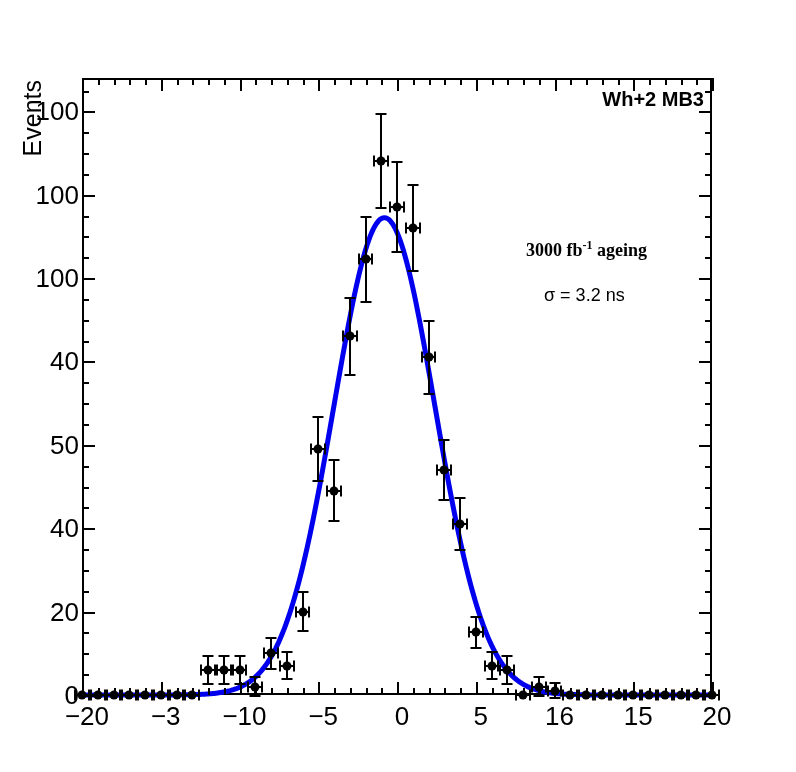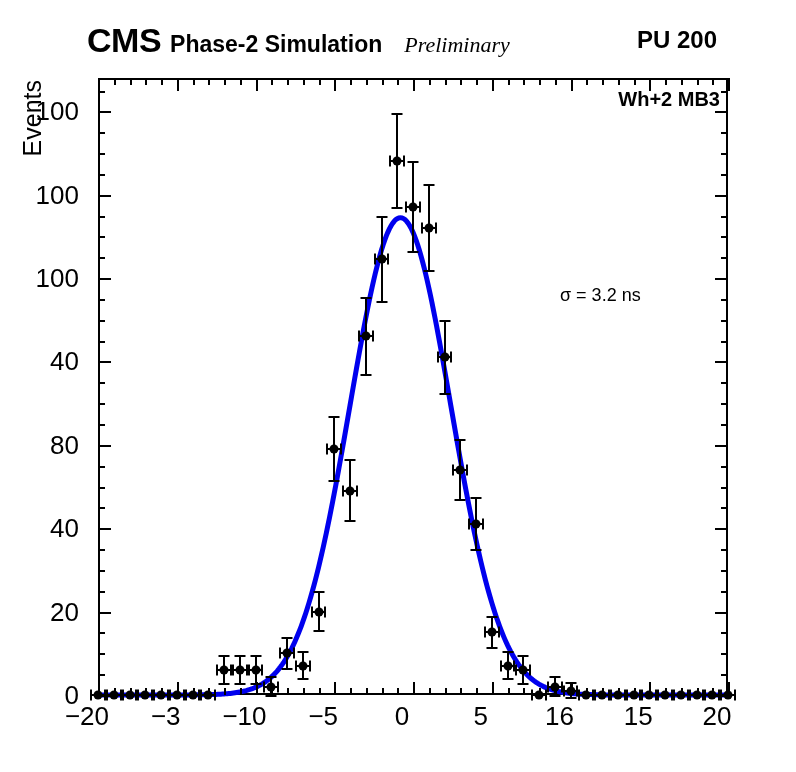--- a/index.html
+++ b/index.html
@@ -17,21 +17,21 @@
   .cms{font-size:34px;font-weight:bold;letter-spacing:-0.5px;line-height:1;}
   .phase2{font-size:23px;font-weight:bold;margin-left:9px;line-height:1;}
   .prelim{font-size:22px;font-style:italic;margin-left:22px;
           font-family:"Liberation Serif",serif;line-height:1;}
   .pu{position:absolute;right:79px;top:40px;transform:translateY(-50%);
       font-size:24px;font-weight:bold;white-space:nowrap;line-height:1;}
 
   
   .frame{position:absolute;left:87px;top:78px;width:630px;height:617px;
          border:2px solid #000;box-sizing:border-box;}
-  .plotarea{position:absolute;left:98px;top:78px;width:630px;height:468px;}
+  .plotarea{position:absolute;left:82px;top:78px;width:630px;height:468px;}
 
   .tick{position:absolute;background:#000;}
 
   
   .xnum{position:absolute;font-size:26px;text-align:center;width:80px;
         transform:translateX(-40px);white-space:nowrap;}
   .ynum{position:absolute;font-size:26px;text-align:right;width:70px;
         transform:translateY(-50%);white-space:nowrap;}
 
   .xtitle{position:absolute;right:79px;top:735px;transform:translateY(-50%);
@@ -59,28 +59,20 @@
   .ebar-h{position:absolute;height:2px;background:#000;transform:translateY(-1px);}
   .hcap{position:absolute;width:2px;height:11px;background:#000;
         transform:translateY(-5.5px);}
   svg.curve{position:absolute;left:0;top:0;overflow:visible;}
 </style>
 </head>
 <body>
 
 <div id="root">
 
-  <div class="hdr">
-    <div class="hdr-left">
-      <span class="cms">CMS</span>
-      <span class="phase2">Phase-2 Simulation</span>
-      <span class="prelim">Preliminary</span>
-    </div>
-    <div class="pu">PU 200</div>
-  </div>
 
   <div class="ytitle">Events</div>
 
   <div class="plotarea">
     <div class="frame" style="left:0;top:0"></div>
 
     <svg class="curve" id="fit-curve" width="630" height="617">
         <path d="M0.00,617.00 L1.58,617.00 L3.15,617.00 L4.73,617.00 L6.30,617.00 L7.88,617.00 L9.45,617.00 L11.03,617.00 L12.60,617.00 L14.18,617.00 L15.75,617.00 L17.33,617.00 L18.90,617.00 L20.48,617.00 L22.05,617.00 L23.63,617.00 L25.20,617.00 L26.78,617.00 L28.35,617.00 L29.93,617.00 L31.50,617.00 L33.08,617.00 L34.65,617.00 L36.23,617.00 L37.80,617.00 L39.38,617.00 L40.95,617.00 L42.53,617.00 L44.10,617.00 L45.68,617.00 L47.25,617.00 L48.83,617.00 L50.40,617.00 L51.98,617.00 L53.55,617.00 L55.13,617.00 L56.70,617.00 L58.28,617.00 L59.85,617.00 L61.43,616.99 L63.00,616.99 L64.58,616.99 L66.15,616.99 L67.73,616.99 L69.30,616.99 L70.88,616.99 L72.45,616.99 L74.03,616.98 L75.60,616.98 L77.18,616.98 L78.75,616.97 L80.33,616.97 L81.90,616.97 L83.48,616.96 L85.05,616.96 L86.63,616.95 L88.20,616.94 L89.78,616.93 L91.35,616.93 L92.93,616.92 L94.50,616.90 L96.08,616.89 L97.65,616.88 L99.23,616.86 L100.80,616.84 L102.38,616.82 L103.95,616.79 L105.53,616.77 L107.10,616.74 L108.68,616.70 L110.25,616.67 L111.83,616.62 L113.40,616.58 L114.98,616.53 L116.55,616.47 L118.13,616.40 L119.70,616.33 L121.28,616.25 L122.85,616.16 L124.43,616.06 L126.00,615.96 L127.58,615.84 L129.15,615.70 L130.73,615.56 L132.30,615.40 L133.88,615.22 L135.45,615.02 L137.03,614.81 L138.60,614.57 L140.18,614.31 L141.75,614.03 L143.33,613.72 L144.90,613.38 L146.48,613.01 L148.05,612.61 L149.63,612.17 L151.20,611.70 L152.78,611.18 L154.35,610.62 L155.93,610.01 L157.50,609.34 L159.08,608.63 L160.65,607.86 L162.23,607.02 L163.80,606.12 L165.38,605.15 L166.95,604.10 L168.53,602.98 L170.10,601.78 L171.68,600.48 L173.25,599.10 L174.83,597.61 L176.40,596.03 L177.98,594.33 L179.55,592.53 L181.13,590.60 L182.70,588.56 L184.28,586.38 L185.85,584.07 L187.43,581.62 L189.00,579.02 L190.58,576.28 L192.15,573.37 L193.73,570.31 L195.30,567.08 L196.88,563.68 L198.45,560.10 L200.03,556.34 L201.60,552.40 L203.18,548.27 L204.75,543.94 L206.33,539.42 L207.90,534.70 L209.48,529.77 L211.05,524.64 L212.63,519.31 L214.20,513.77 L215.78,508.02 L217.35,502.06 L218.93,495.90 L220.50,489.53 L222.08,482.95 L223.65,476.17 L225.23,469.20 L226.80,462.03 L228.38,454.67 L229.95,447.13 L231.53,439.41 L233.10,431.53 L234.68,423.48 L236.25,415.28 L237.83,406.93 L239.40,398.46 L240.98,389.86 L242.55,381.16 L244.13,372.36 L245.70,363.49 L247.28,354.54 L248.85,345.55 L250.43,336.52 L252.00,327.48 L253.58,318.43 L255.15,309.41 L256.73,300.42 L258.30,291.48 L259.88,282.62 L261.45,273.85 L263.03,265.20 L264.60,256.68 L266.18,248.32 L267.75,240.13 L269.33,232.13 L270.90,224.35 L272.48,216.80 L274.05,209.51 L275.63,202.48 L277.20,195.75 L278.78,189.32 L280.35,183.22 L281.93,177.47 L283.50,172.07 L285.08,167.04 L286.65,162.41 L288.23,158.17 L289.80,154.35 L291.38,150.94 L292.95,147.98 L294.53,145.45 L296.10,143.37 L297.68,141.75 L299.25,140.59 L300.83,139.89 L302.40,139.66 L303.98,139.89 L305.55,140.59 L307.13,141.75 L308.70,143.37 L310.28,145.45 L311.85,147.98 L313.43,150.94 L315.00,154.35 L316.58,158.17 L318.15,162.41 L319.73,167.04 L321.30,172.07 L322.88,177.47 L324.45,183.22 L326.03,189.32 L327.60,195.75 L329.18,202.48 L330.75,209.51 L332.33,216.80 L333.90,224.35 L335.48,232.13 L337.05,240.13 L338.63,248.32 L340.20,256.68 L341.78,265.20 L343.35,273.85 L344.93,282.62 L346.50,291.48 L348.08,300.42 L349.65,309.41 L351.23,318.43 L352.80,327.48 L354.38,336.52 L355.95,345.55 L357.53,354.54 L359.10,363.49 L360.68,372.36 L362.25,381.16 L363.83,389.86 L365.40,398.46 L366.98,406.93 L368.55,415.28 L370.13,423.48 L371.70,431.53 L373.28,439.41 L374.85,447.13 L376.43,454.67 L378.00,462.03 L379.58,469.20 L381.15,476.17 L382.73,482.95 L384.30,489.53 L385.88,495.90 L387.45,502.06 L389.03,508.02 L390.60,513.77 L392.18,519.31 L393.75,524.64 L395.33,529.77 L396.90,534.70 L398.48,539.42 L400.05,543.94 L401.63,548.27 L403.20,552.40 L404.78,556.34 L406.35,560.10 L407.93,563.68 L409.50,567.08 L411.08,570.31 L412.65,573.37 L414.23,576.28 L415.80,579.02 L417.38,581.62 L418.95,584.07 L420.53,586.38 L422.10,588.56 L423.68,590.60 L425.25,592.53 L426.83,594.33 L428.40,596.03 L429.98,597.61 L431.55,599.10 L433.13,600.48 L434.70,601.78 L436.28,602.98 L437.85,604.10 L439.43,605.15 L441.00,606.12 L442.57,607.02 L444.15,607.86 L445.73,608.63 L447.30,609.34 L448.88,610.01 L450.45,610.62 L452.03,611.18 L453.60,611.70 L455.17,612.17 L456.75,612.61 L458.33,613.01 L459.90,613.38 L461.47,613.72 L463.05,614.03 L464.63,614.31 L466.20,614.57 L467.77,614.81 L469.35,615.02 L470.92,615.22 L472.50,615.40 L474.07,615.56 L475.65,615.70 L477.22,615.84 L478.80,615.96 L480.37,616.06 L481.95,616.16 L483.52,616.25 L485.10,616.33 L486.67,616.40 L488.25,616.47 L489.82,616.53 L491.40,616.58 L492.97,616.62 L494.55,616.67 L496.12,616.70 L497.70,616.74 L499.27,616.77 L500.85,616.79 L502.42,616.82 L504.00,616.84 L505.57,616.86 L507.15,616.88 L508.72,616.89 L510.30,616.90 L511.87,616.92 L513.45,616.93 L515.02,616.93 L516.60,616.94 L518.17,616.95 L519.75,616.96 L521.32,616.96 L522.90,616.97 L524.47,616.97 L526.05,616.97 L527.62,616.98 L529.20,616.98 L530.77,616.98 L532.35,616.99 L533.92,616.99 L535.50,616.99 L537.07,616.99 L538.65,616.99 L540.22,616.99 L541.80,616.99 L543.37,616.99 L544.95,617.00 L546.52,617.00 L548.10,617.00 L549.67,617.00 L551.25,617.00 L552.82,617.00 L554.40,617.00 L555.97,617.00 L557.55,617.00 L559.12,617.00 L560.70,617.00 L562.27,617.00 L563.85,617.00 L565.42,617.00 L567.00,617.00 L568.57,617.00 L570.15,617.00 L571.72,617.00 L573.30,617.00 L574.87,617.00 L576.45,617.00 L578.02,617.00 L579.60,617.00 L581.17,617.00 L582.75,617.00 L584.32,617.00 L585.90,617.00 L587.47,617.00 L589.05,617.00 L590.63,617.00 L592.20,617.00 L593.78,617.00 L595.35,617.00 L596.93,617.00 L598.50,617.00 L600.08,617.00 L601.65,617.00 L603.23,617.00 L604.80,617.00 L606.38,617.00 L607.95,617.00 L609.53,617.00 L611.10,617.00 L612.68,617.00 L614.25,617.00 L615.83,617.00 L617.40,617.00 L618.98,617.00 L620.55,617.00 L622.13,617.00 L623.70,617.00 L625.28,617.00 L626.85,617.00 L628.43,617.00 L630.00,617.00" fill="none" stroke="#0000ee" stroke-width="5"></path>
       </svg>
 
@@ -455,37 +447,38 @@
         <div class="hcap" style="left: 606.375px; top: 617px;"></div>
         <div class="hcap" style="left: 620.125px; top: 617px;"></div>
         <div class="pt" style="left: 614.25px; top: 617px;"></div>
         <div class="ebar-h" style="left: 622.125px; top: 617px; width: 15.75px;"></div>
         <div class="hcap" style="left: 622.125px; top: 617px;"></div>
         <div class="hcap" style="left: 635.875px; top: 617px;"></div>
         <div class="pt" style="left: 630px; top: 617px;"></div>
       </div>
 
     <div class="ann-wh">Wh+2 MB3</div>
+    <div class="ann-ageing"><span>3000 fb</span><sup>-1</sup><span> ageing</span></div>
     <div class="ann-sigma">σ = 3.2 ns</div>
   </div>
 
   <div id="xlabels">
       <div class="xnum" style="left: 87px; top: 701px;">−20</div>
       <div class="xnum" style="left: 165.75px; top: 701px;">−3</div>
       <div class="xnum" style="left: 244.5px; top: 701px;">−10</div>
       <div class="xnum" style="left: 323.25px; top: 701px;">−5</div>
       <div class="xnum" style="left: 402px; top: 701px;">0</div>
       <div class="xnum" style="left: 480.75px; top: 701px;">5</div>
       <div class="xnum" style="left: 559.5px; top: 701px;">16</div>
       <div class="xnum" style="left: 638.25px; top: 701px;">15</div>
       <div class="xnum" style="left: 717px; top: 701px;">20</div>
     </div>
   <div id="ylabels">
       <div class="ynum" style="left: 9px; top: 695px;">0</div>
       <div class="ynum" style="left: 9px; top: 611.622px;">20</div>
       <div class="ynum" style="left: 9px; top: 528.243px;">40</div>
-      <div class="ynum" style="left: 9px; top: 444.865px;">80</div>
+      <div class="ynum" style="left: 9px; top: 444.865px;">50</div>
       <div class="ynum" style="left: 9px; top: 361.486px;">40</div>
       <div class="ynum" style="left: 9px; top: 278.108px;">100</div>
       <div class="ynum" style="left: 9px; top: 194.73px;">100</div>
       <div class="ynum" style="left: 9px; top: 111.351px;">100</div>
     </div>
 </div>
 
 </body></html>

